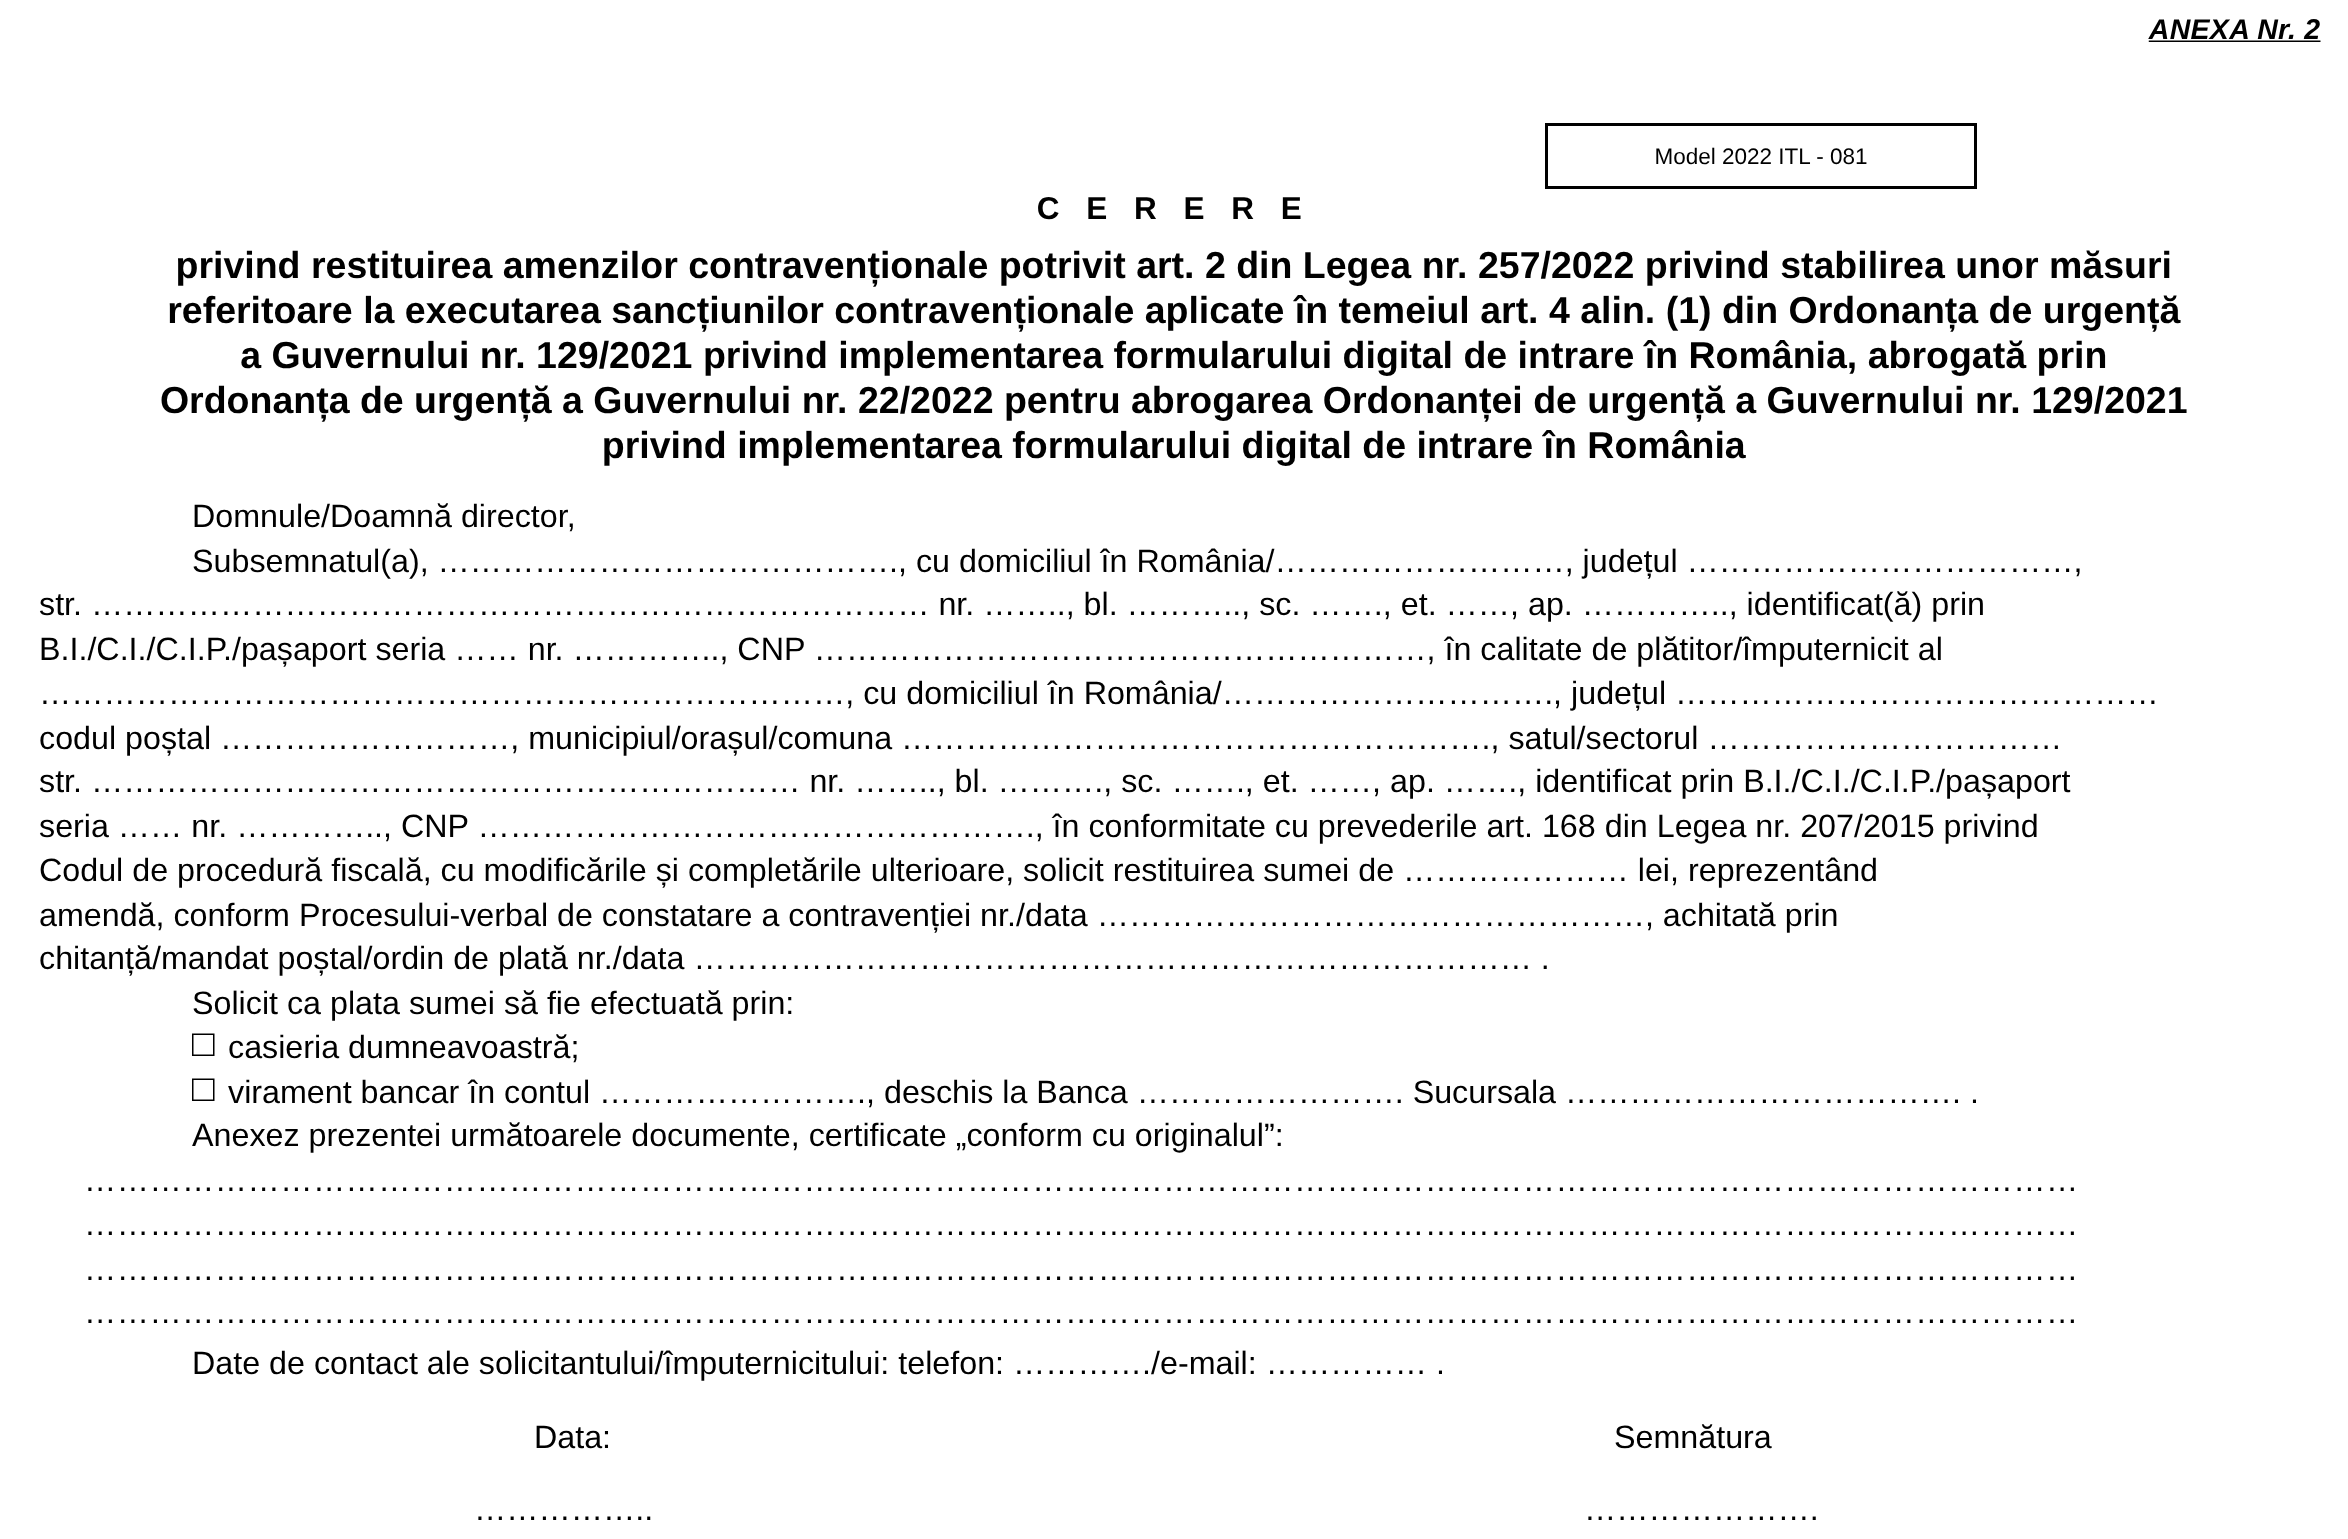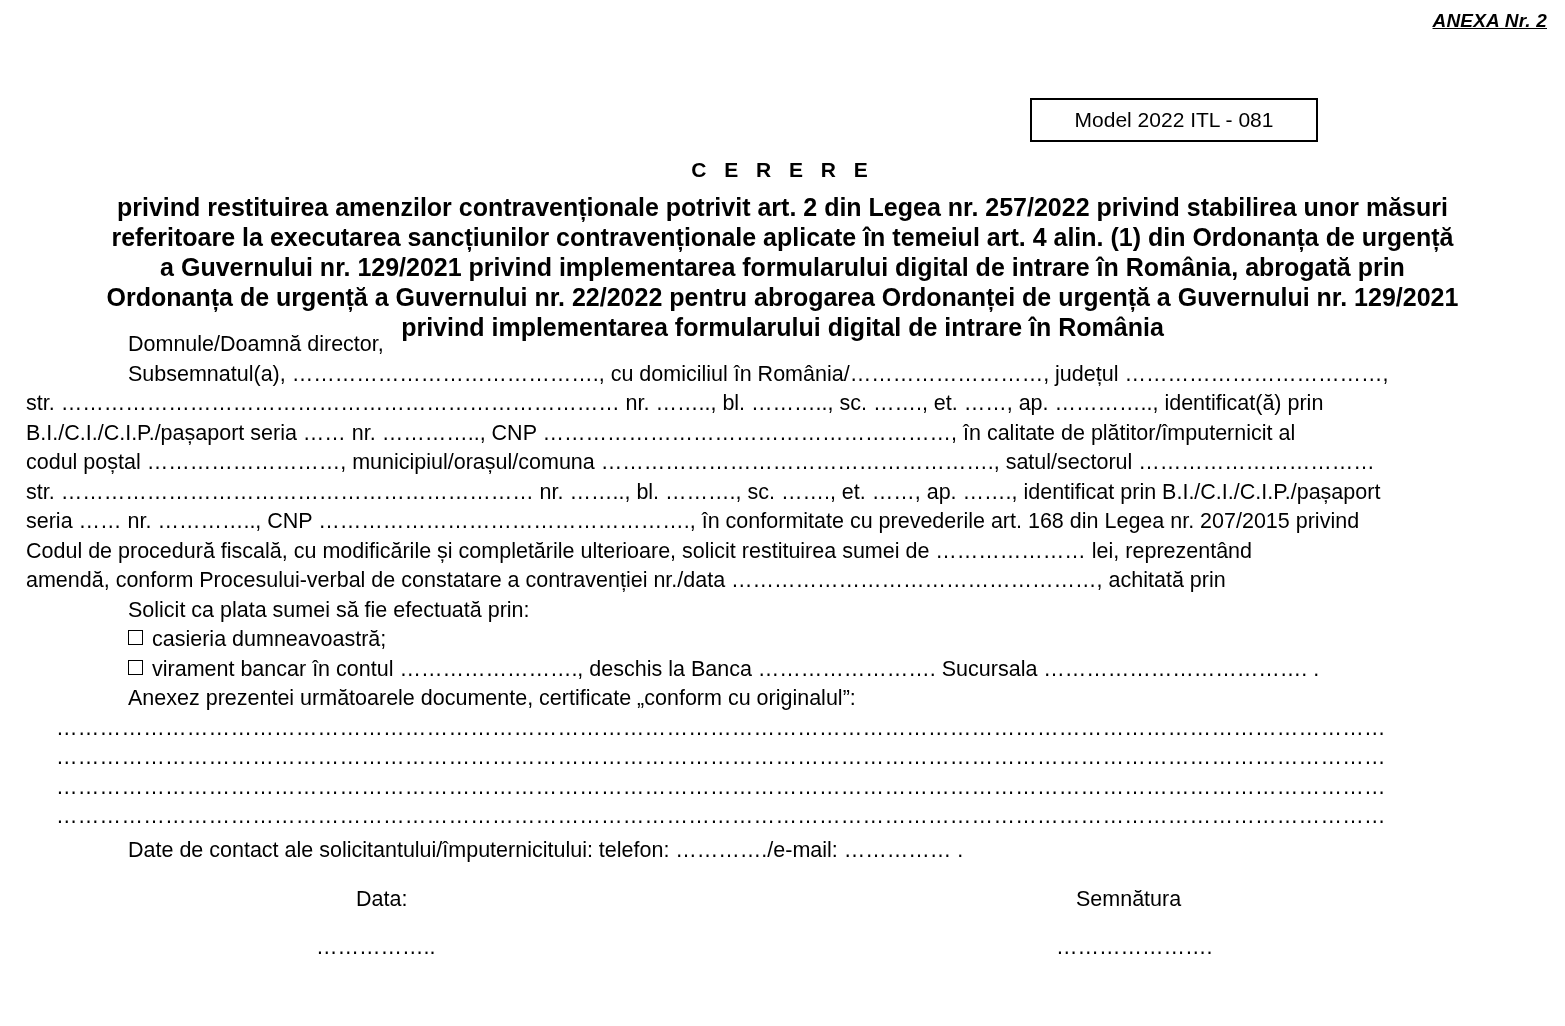--- a/index.html
+++ b/index.html
@@ -34,33 +34,33 @@
   }
   .nr-line {
     position: absolute;
     top: 54px;
     left: 26px;
     font-size: 22px;
     letter-spacing: 0.2px;
   }
   .model-box {
     position: absolute;
-    top: 98px;
+    top: 82px;
     left: 1030px;
     width: 284px;
     height: 40px;
     border: 2px solid #000;
     display: flex;
     align-items: center;
     justify-content: center;
-    font-size: 21px;
+    font-size: 15px;
   }
   .title-block {
     position: absolute;
-    top: 158px;
+    top: 128px;
     left: 30px;
     width: 1505px;
     text-align: center;
   }
   .cerere {
     font-weight: bold;
     font-size: 21px;
     letter-spacing: 6px;
     margin-bottom: 10px;
   }
@@ -151,25 +151,27 @@
   </div>
 
   <div class="body">
 
     <div class="indent">Domnule/Doamnă director,</div>
 
     <div class="justify-block">
       <p class="indent nowrap">Subsemnatul(a), ……………………………………., cu domiciliul în România/………………………, județul ………………………………,</p>
       <p class="nowrap">str. …………………………………………………………………… nr. …….., bl. ……….., sc. ……., et. ……, ap. ………….., identificat(ă) prin</p>
       <p class="nowrap">B.I./C.I./C.I.P./pașaport seria …… nr. ………….., CNP …………………………………………………, în calitate de plătitor/împuternicit al</p>
+      <p class="nowrap">…………………………………………………………………, cu domiciliul în România/…………………………., județul ………………………………………</p>
       <p class="nowrap">codul poștal ………………………, municipiul/orașul/comuna ………………………………………………., satul/sectorul ……………………………</p>
       <p class="nowrap">str. ………………………………………………………… nr. …….., bl. ………., sc. ……., et. ……, ap. ……., identificat prin B.I./C.I./C.I.P./pașaport</p>
       <p class="nowrap">seria …… nr. ………….., CNP ……………………………………………., în conformitate cu prevederile art. 168 din Legea nr. 207/2015 privind</p>
       <p class="nowrap">Codul de procedură fiscală, cu modificările și completările ulterioare, solicit restituirea sumei de ………………… lei, reprezentând</p>
       <p class="nowrap">amendă,  conform  Procesului-verbal  de  constatare  a  contravenției  nr./data  ……………………………………………,  achitată  prin</p>
+      <p class="nowrap">chitanță/mandat poștal/ordin de plată nr./data …………………………………………………………………… .</p>
     </div>
 
     <div class="indent">Solicit ca plata sumei să fie efectuată prin:</div>
 
     <div class="checkbox-row">
       <span class="cbox"></span>
       <span>casieria dumneavoastră;</span>
     </div>
 
     <div class="checkbox-row">

